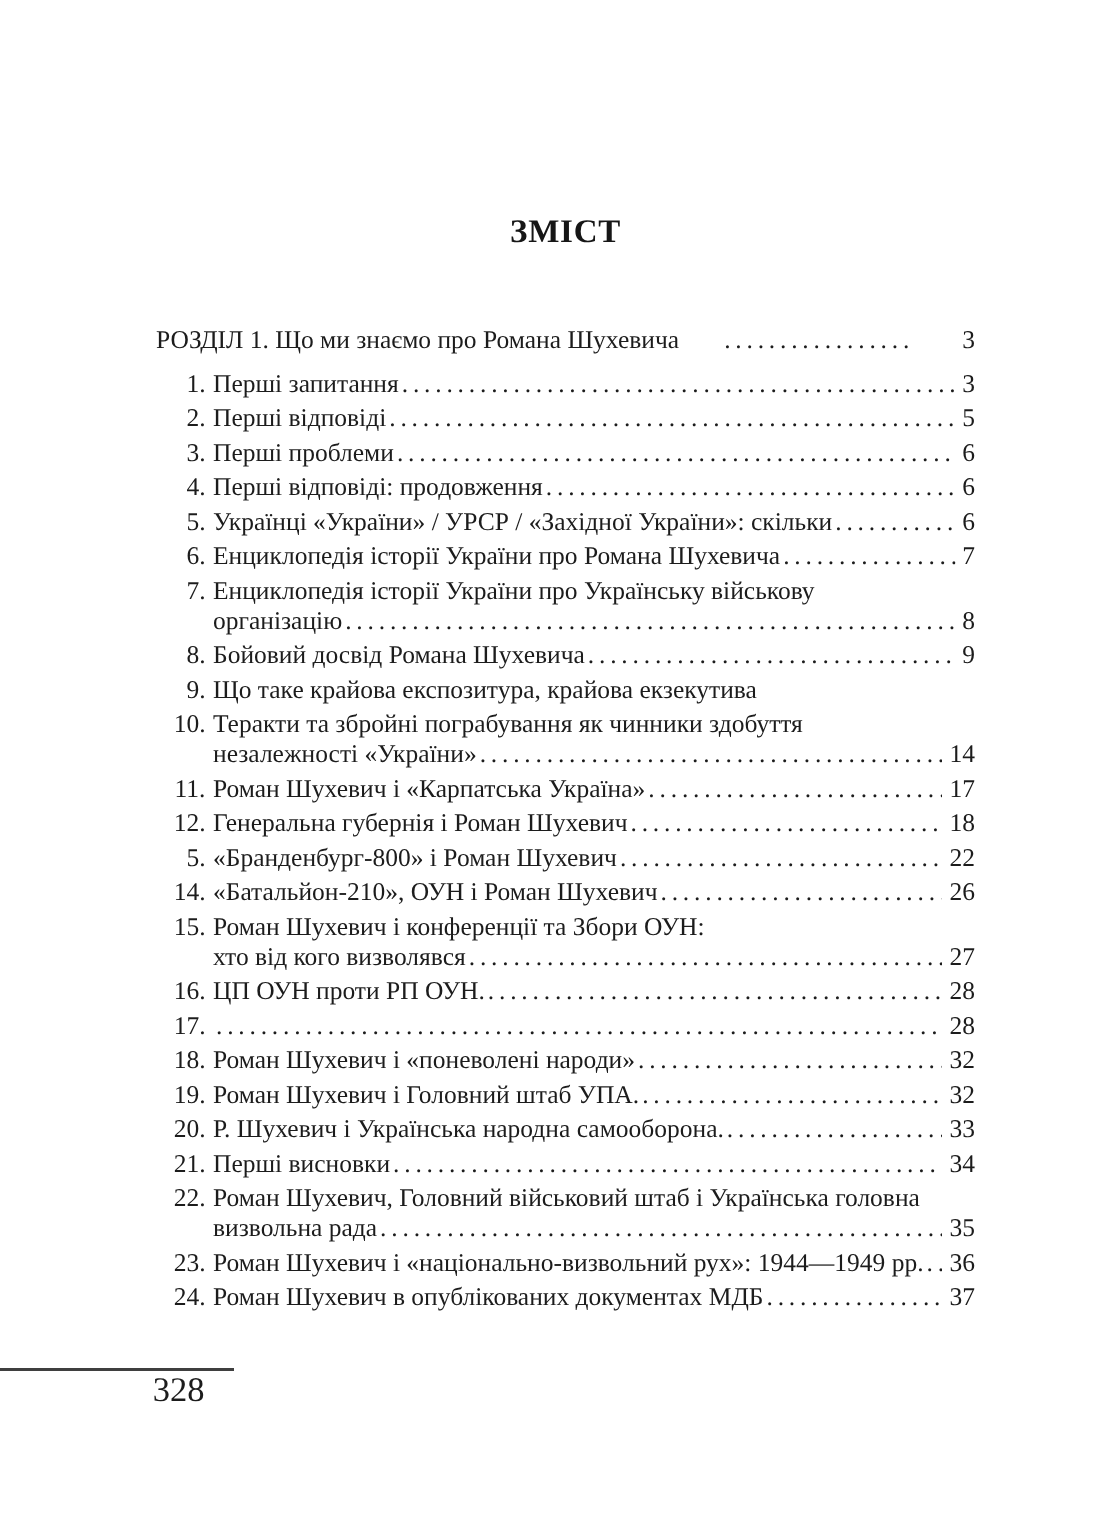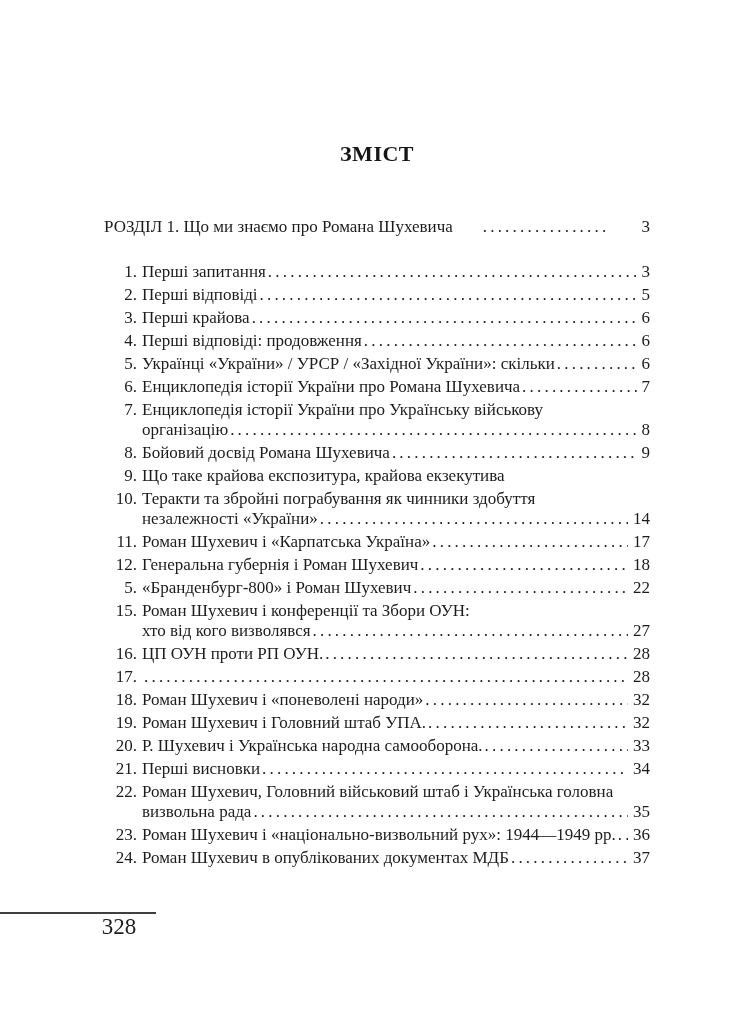--- a/index.html
+++ b/index.html
@@ -27,21 +27,21 @@
     line-height: 26px;
     font-weight: 700;
     letter-spacing: 0.5px;
     color: #161616;
   }
   .row {
     display: flex;
     align-items: baseline;
   }
   .chapter-row {
-    margin-bottom: 25px;
+    margin-bottom: 9px;
     gap: 28px;
   }
   .entry {
     margin-bottom: 3px;
   }
   .num {
     flex: 0 0 33px;
     text-align: right;
     padding-right: 5px;
     white-space: nowrap;
@@ -121,21 +121,21 @@
       <span class="txt">Перші відповіді</span>
       <span class="dots"></span>
       <span class="pg">5</span>
     </div>
 
   </div>
 
   <div class="entry">
     <div class="row l1">
       <span class="num">3.</span>
-      <span class="txt">Перші крайова</span>
+      <span class="txt">Перші проблеми</span>
       <span class="dots"></span>
       <span class="pg">6</span>
     </div>
 
   </div>
 
   <div class="entry">
     <div class="row l1">
       <span class="num">4.</span>
       <span class="txt">Перші відповіді: продовження</span>
@@ -232,20 +232,29 @@
   <div class="entry">
     <div class="row l1">
       <span class="num">5.</span>
       <span class="txt">«Бранденбург-800» і Роман Шухевич</span>
       <span class="dots"></span>
       <span class="pg">22</span>
     </div>
 
   </div>
 
+  <div class="entry">
+    <div class="row l1">
+      <span class="num">14.</span>
+      <span class="txt">«Батальйон-210», ОУН і Роман Шухевич</span>
+      <span class="dots"></span>
+      <span class="pg">26</span>
+    </div>
+
+  </div>
 
   <div class="entry">
     <div class="row l1">
       <span class="num">15.</span>
       <span class="txt">Роман Шухевич і конференції та Збори ОУН:</span>
 
     </div>
     <div class="row l2">
       <span class="txt">хто від кого визволявся</span>
       <span class="dots"></span>

